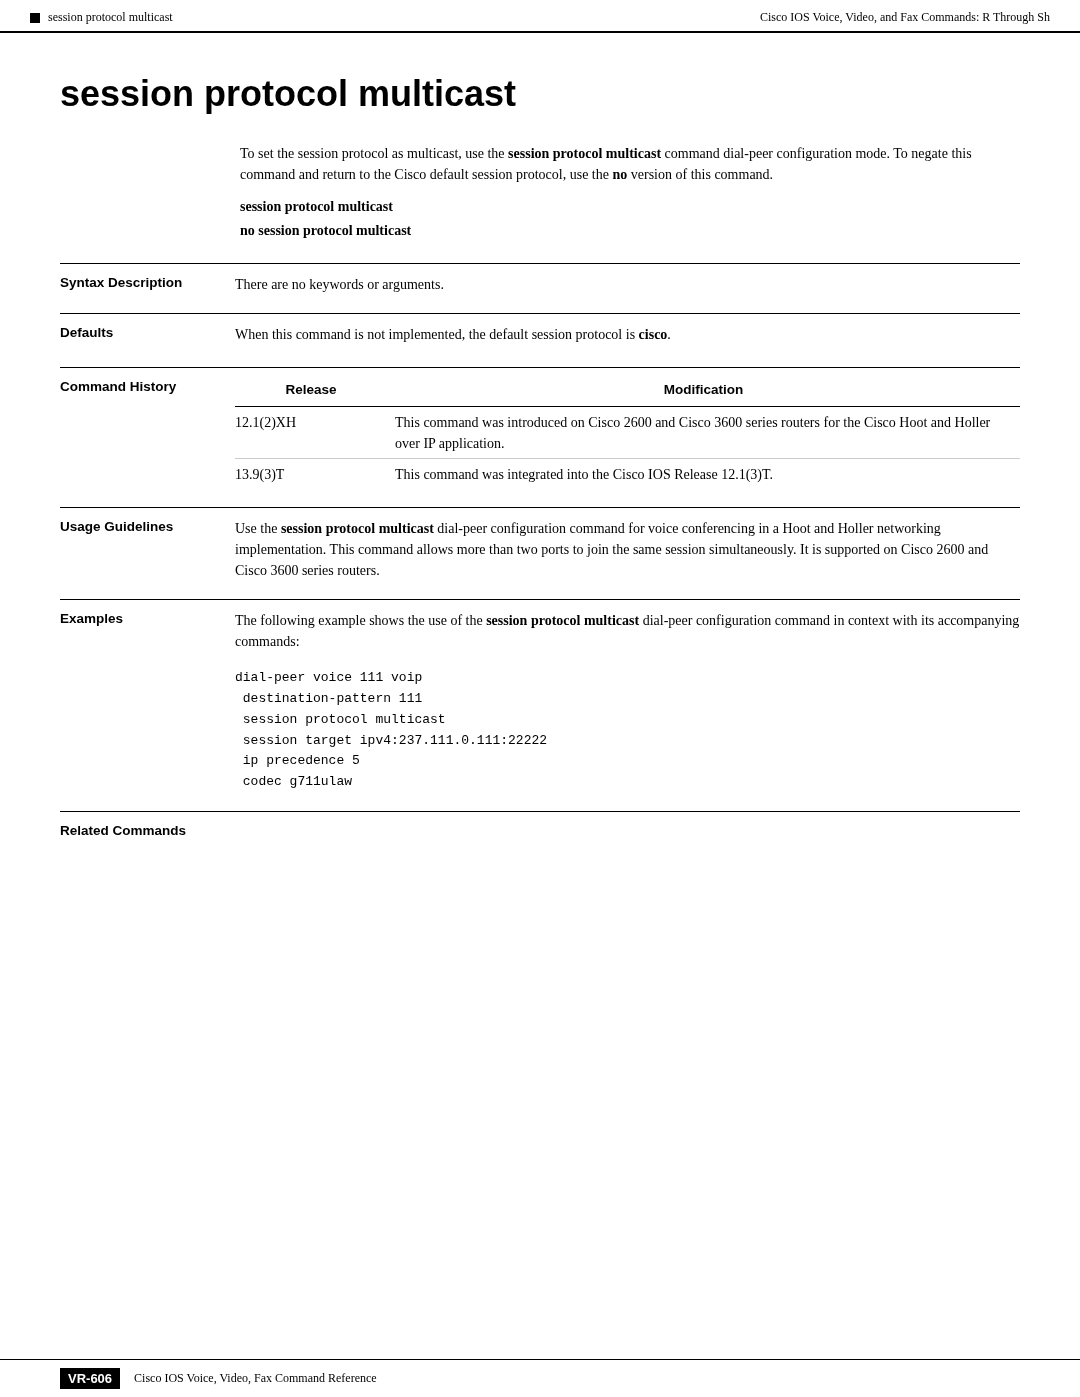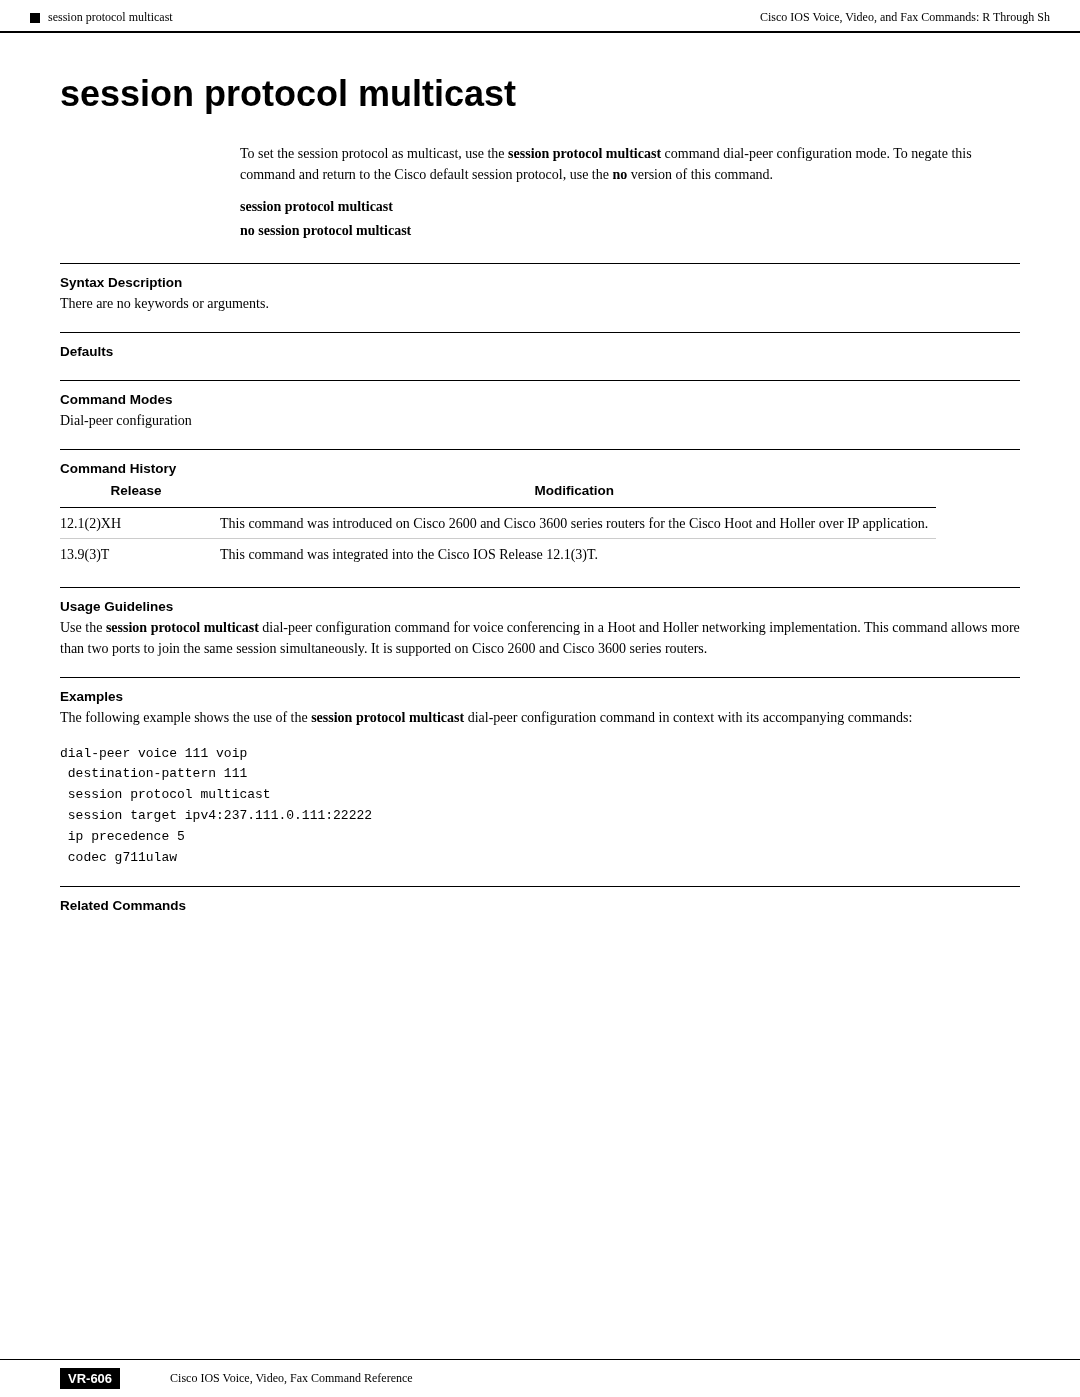--- a/index.html
+++ b/index.html
@@ -74,21 +74,20 @@
     }
 
     
     .section-row {
       display: flex;
       align-items: flex-start;
       margin-bottom: 0;
       border-top: 1.5px solid #000;
       padding-top: 10px;
       padding-bottom: 14px;
-      flex-direction: column;
     }
     .section-label {
       width: 175px;
       min-width: 175px;
       font-weight: bold;
       font-size: 13.5px;
       font-family: Arial, Helvetica, sans-serif;
       padding-right: 10px;
       line-height: 1.4;
     }
@@ -171,21 +170,20 @@
     .footer-badge {
       background: #000;
       color: #fff;
       font-family: Arial, Helvetica, sans-serif;
       font-weight: bold;
       font-size: 13px;
       padding: 3px 8px;
     }
     .footer-text {
       font-size: 12px;
-      margin-left: 36px;
     }
 
     
     .section-spacer {
       height: 4px;
     }
   </style>
 </head>
 <body>
 
@@ -216,28 +214,27 @@
 
   <div class="section-row">
     <div class="section-label">Syntax Description</div>
     <div class="section-content">There are no keywords or arguments.</div>
   </div>
 
   <div class="section-spacer"></div>
 
   <div class="section-row">
     <div class="section-label">Defaults</div>
-  </div>
-
-  <div class="section-spacer"></div>
-
-  <div class="section-row">
-    <div class="section-label">Command Modes</div>
-    <div class="section-content">Dial-peer configuration</div>
-  </div>
+    <div class="section-content">
+      <span>When this command is not implemented, the default session protocol is </span><strong>cisco</strong><span>.</span>
+    </div>
+  </div>
+
+  <div class="section-spacer"></div>
+
 
   <div class="section-spacer"></div>
 
   <div class="section-row">
     <div class="section-label">Command History</div>
     <div class="section-content">
       <table class="history-table">
         <thead>
           <tr>
             <th class="col-release">Release</th>

